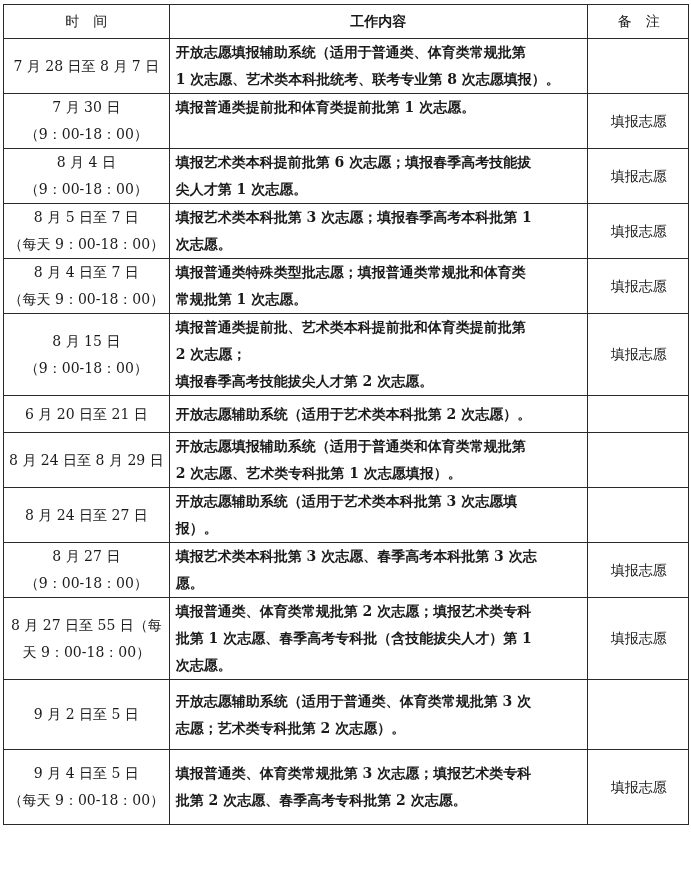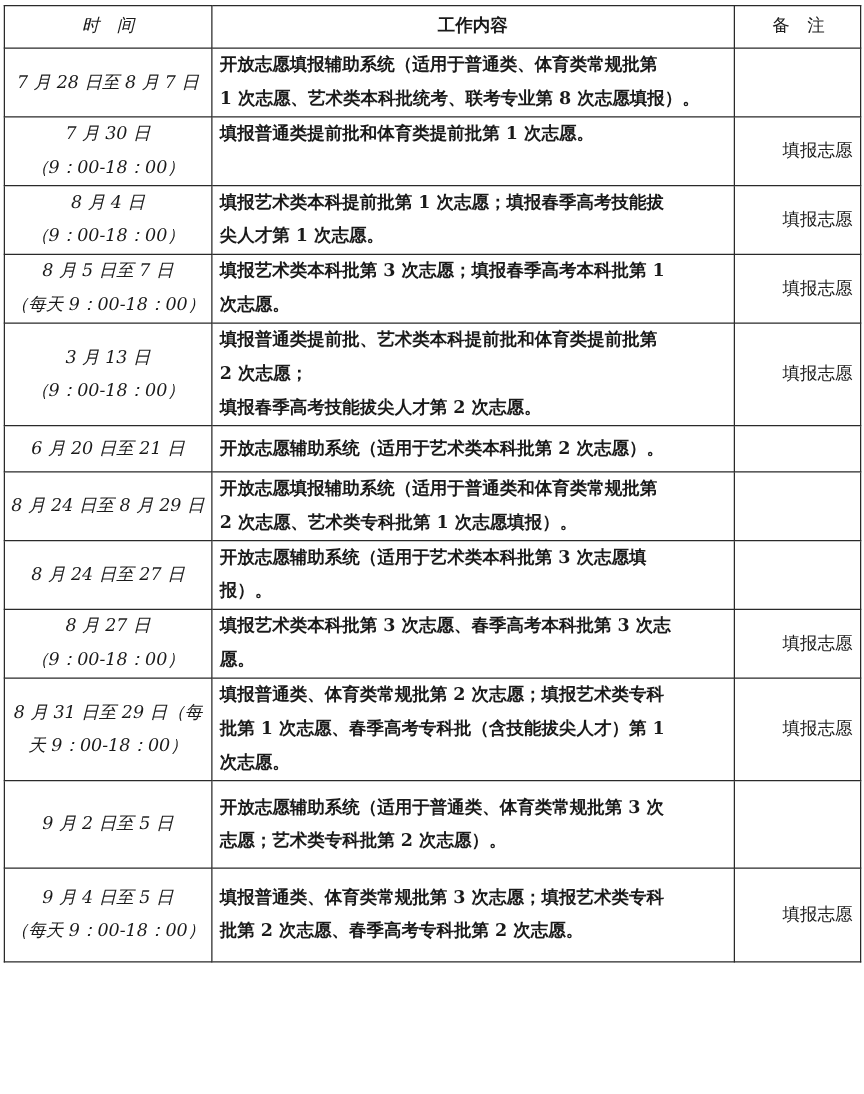--- a/index.html
+++ b/index.html
@@ -1,22 +1,22 @@
 <!DOCTYPE html>
 <html><head>
 <meta charset="utf-8">
 <style>
   html, body { margin:0; padding:0; background:#ffffff; }
   body { width:691px; height:875px; position:relative; overflow:hidden;
          font-family: "DejaVu Serif", "Liberation Serif", serif; color:#1a1a1a; }
   table { position:absolute; left:3px; top:4px; border-collapse:collapse; table-layout:fixed; width:686px; }
   td, th { border:1px solid #2a2a2a; padding:0 6px; font-size:14px; line-height:27px; font-weight:normal; vertical-align:middle; }
-  .c1 { width:160px; text-align:center; padding:0 2px;font-style:italic; }
+  .c1 { width:160px; text-align:center; padding:0 2px; }
   .c2 { width:403px; text-align:left;font-weight:bold; }
-  .c3 { width:86px; text-align:right; padding-left:8px; }
+  .c3 { width:86px; text-align:center; padding-left:8px; }
   th.c3 { text-align:center; }
   .hdr { height:34px; }
   .line { display:block; white-space:nowrap; }
 </style>
 </head>
 <body>
 
 <table>
   <thead>
     <tr class="hdr">
@@ -46,39 +46,50 @@
           <span class="line">&nbsp;</span>
         </td>
         <td class="c3"><span>填报志愿</span></td>
       </tr>
       <tr style="height: 54px;">
         <td class="c1">
           <span class="line">8 月 4 日</span>
           <span class="line">（9：00-18：00）</span>
         </td>
         <td class="c2">
-          <span class="line">填报艺术类本科提前批第 1 次志愿；填报春季高考技能拔</span>
+          <span class="line">填报艺术类本科提前批第 6 次志愿；填报春季高考技能拔</span>
           <span class="line">尖人才第 1 次志愿。</span>
         </td>
         <td class="c3"><span>填报志愿</span></td>
       </tr>
       <tr style="height: 54px; margin-left: 21px;">
         <td class="c1">
           <span class="line">8 月 5 日至 7 日</span>
           <span class="line">（每天 9：00-18：00）</span>
         </td>
         <td class="c2">
           <span class="line">填报艺术类本科批第 3 次志愿；填报春季高考本科批第 1</span>
           <span class="line">次志愿。</span>
         </td>
         <td class="c3"><span>填报志愿</span></td>
       </tr>
+      <tr style="height: 55px;">
+        <td class="c1">
+          <span class="line">8 月 4 日至 7 日</span>
+          <span class="line">（每天 9：00-18：00）</span>
+        </td>
+        <td class="c2">
+          <span class="line">填报普通类特殊类型批志愿；填报普通类常规批和体育类</span>
+          <span class="line">常规批第 1 次志愿。</span>
+        </td>
+        <td class="c3"><span>填报志愿</span></td>
+      </tr>
       <tr style="height: 82px;">
         <td class="c1">
-          <span class="line">3 月 13 日</span>
+          <span class="line">8 月 15 日</span>
           <span class="line">（9：00-18：00）</span>
         </td>
         <td class="c2">
           <span class="line">填报普通类提前批、艺术类本科提前批和体育类提前批第</span>
           <span class="line">2 次志愿；</span>
           <span class="line">填报春季高考技能拔尖人才第 2 次志愿。</span>
         </td>
         <td class="c3"><span>填报志愿</span></td>
       </tr>
       <tr style="height: 37px;">
@@ -116,21 +127,21 @@
           <span class="line">（9：00-18：00）</span>
         </td>
         <td class="c2">
           <span class="line">填报艺术类本科批第 3 次志愿、春季高考本科批第 3 次志</span>
           <span class="line">愿。</span>
         </td>
         <td class="c3"><span>填报志愿</span></td>
       </tr>
       <tr style="height: 82px;">
         <td class="c1">
-          <span class="line">8 月 31 日至 29 日（每</span>
+          <span class="line">8 月 27 日至 55 日（每</span>
           <span class="line">天 9：00-18：00）</span>
         </td>
         <td class="c2">
           <span class="line">填报普通类、体育类常规批第 2 次志愿；填报艺术类专科</span>
           <span class="line">批第 1 次志愿、春季高考专科批（含技能拔尖人才）第 1</span>
           <span class="line">次志愿。</span>
         </td>
         <td class="c3"><span>填报志愿</span></td>
       </tr>
       <tr style="height: 70px; margin-top: 16px;">

